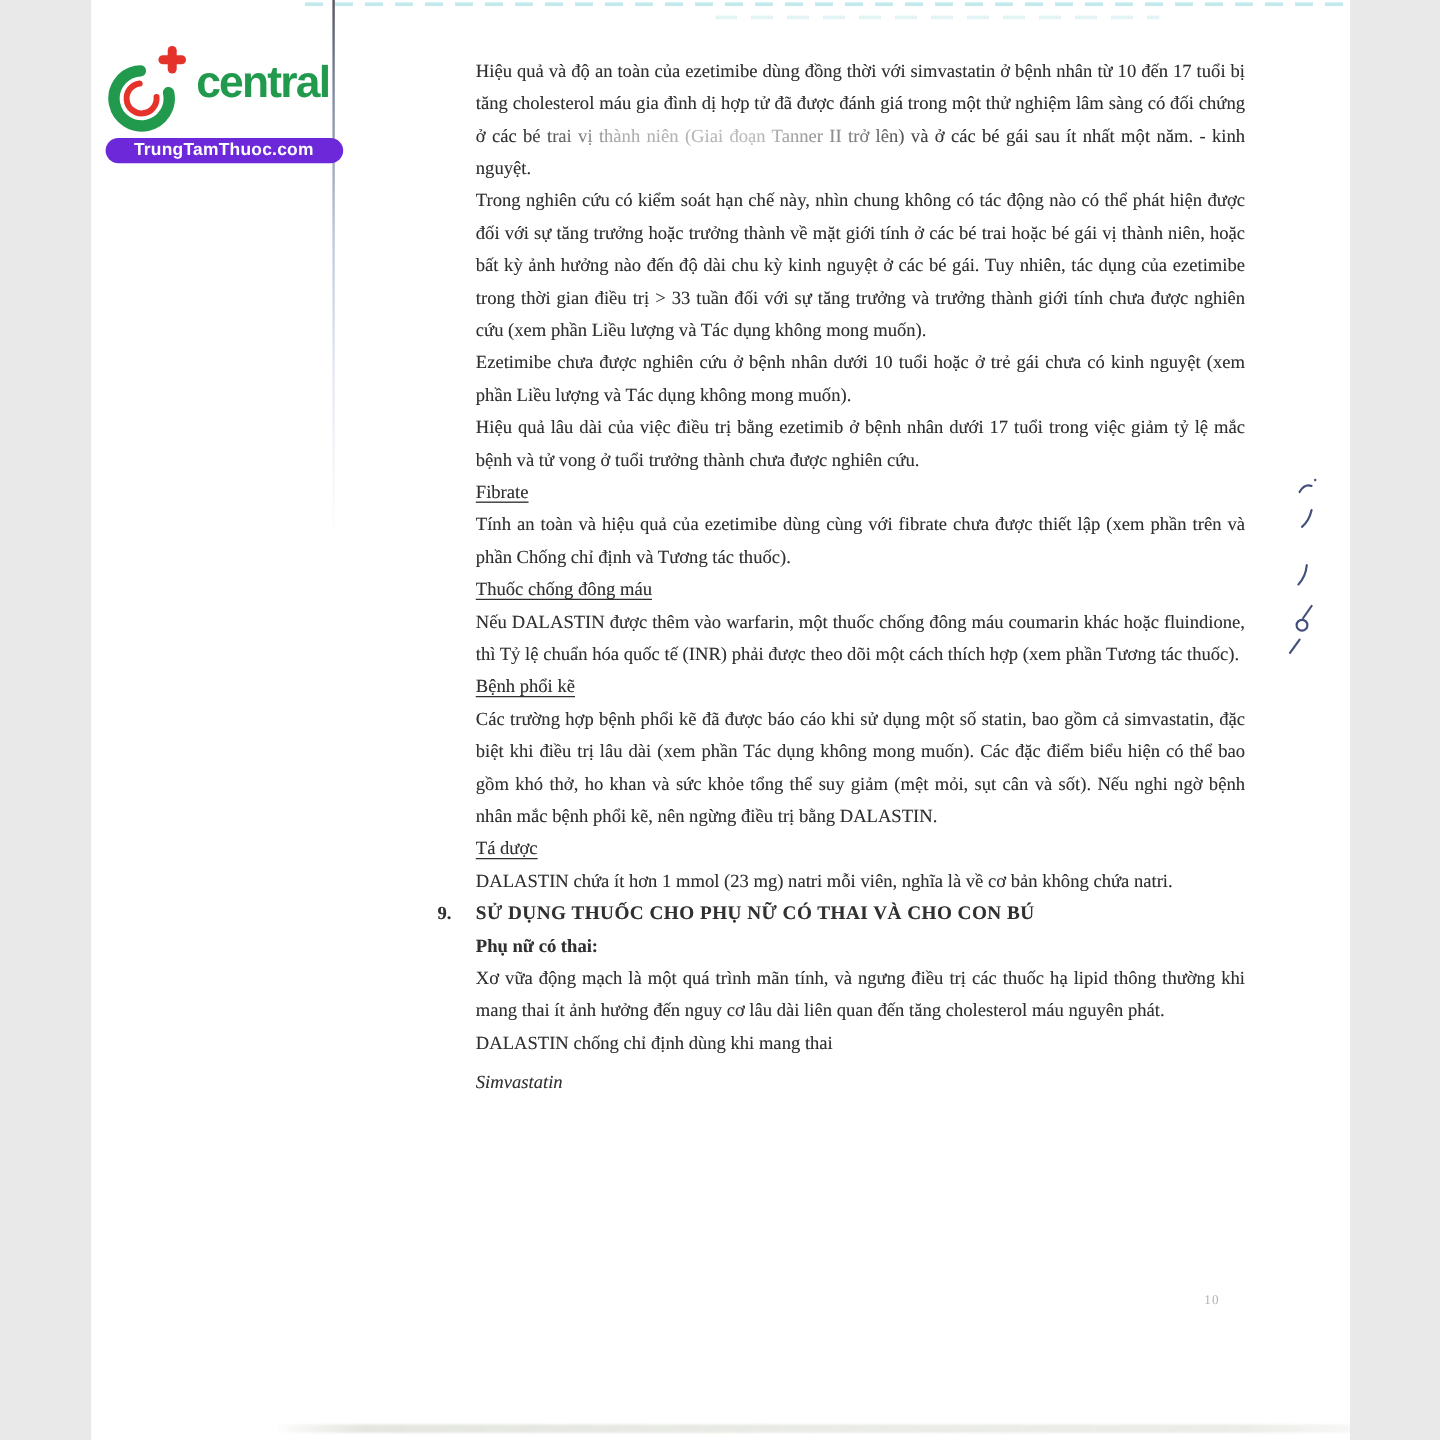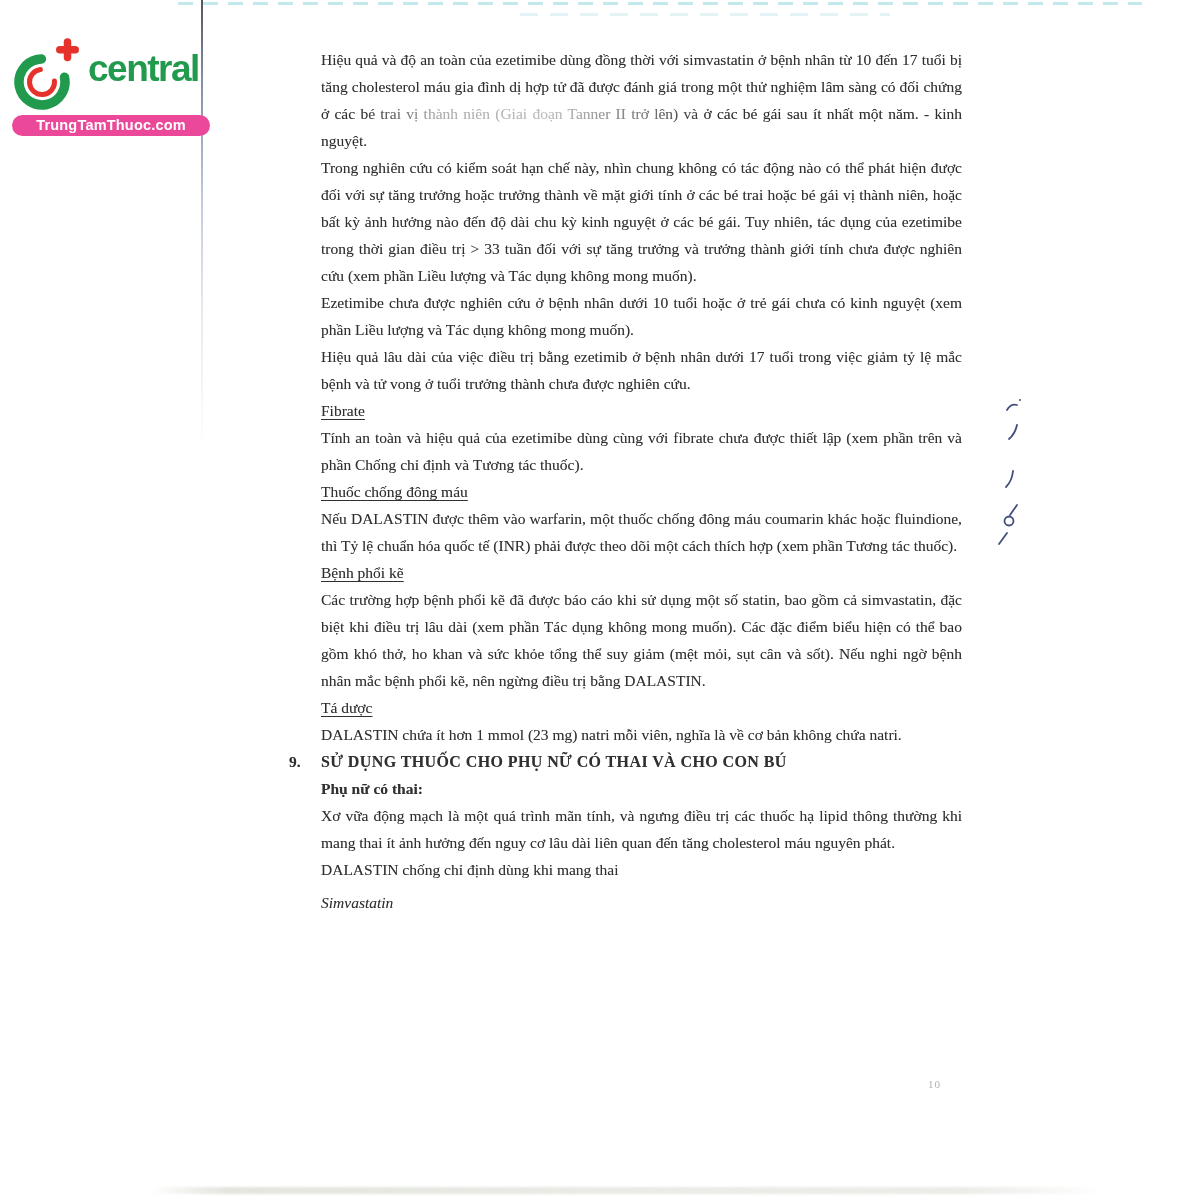--- a/index.html
+++ b/index.html
@@ -1,17 +1,17 @@
 <!DOCTYPE html>
 <html><head>
 <meta charset="utf-8">
 <style>
   html,body { margin:0; padding:0; background:#e9e9e9; }
   .page {
-    position:relative; width:1200px; height:1200px; margin:0 auto;
+    position:relative; width:1049px; height:1200px; margin:0 auto;
     background:#ffffff; overflow:hidden;
     font-family:"Liberation Serif", serif;
   }
 
   
   .scan-band-top {
     position:absolute; top:2px; left:178px; width:964px; height:3px;
     background:repeating-linear-gradient(90deg, rgba(120,205,212,.45) 0 15px, rgba(120,205,212,0) 15px 25px);
   }
   .scan-band-top2 {
@@ -46,21 +46,21 @@
     font-family:"Liberation Sans", sans-serif; font-weight:700;
     font-size:37px; line-height:1; color:#219a4d; letter-spacing:-1.5px;
   }
   .logo-sub {
     position:absolute; left:79px; top:54px;
     font-family:"Liberation Sans", sans-serif; font-weight:700;
     font-size:15px; color:#219a4d; letter-spacing:.5px;margin-top:28px;
   }
   .logo-banner {
     position:absolute; left:0px; top:81px; width:198px; height:21px;
-    background:#ec4899; border-radius:11px;
+    background:#6d28d9; border-radius:11px;
     font-family:"Liberation Sans", sans-serif; font-weight:700;
     font-size:14.5px; line-height:21px; color:#ffffff; text-align:center;
     letter-spacing:.2px;
   }
 
   
   .doc {
     position:absolute; left:289px; top:46px; width:673px;
     color:#303032; font-size:15.5px; line-height:27px;
     text-align:justify;

